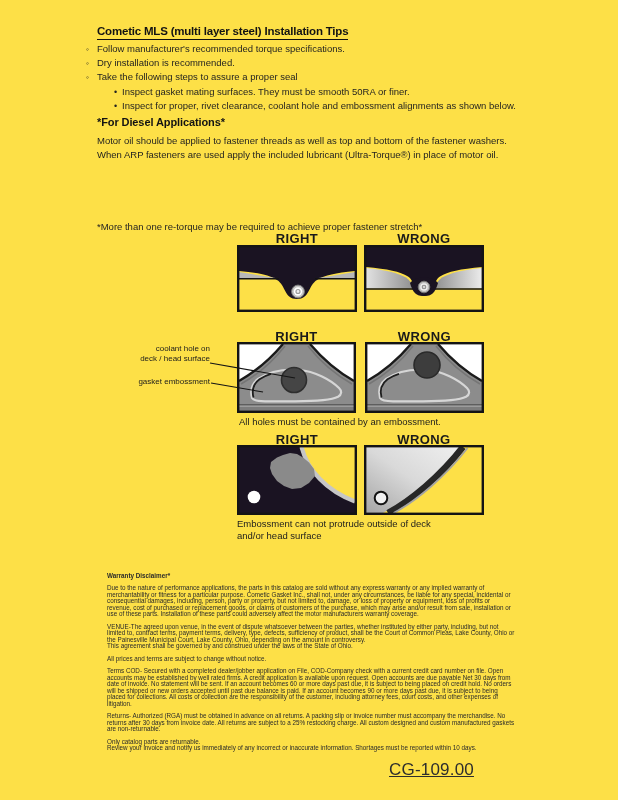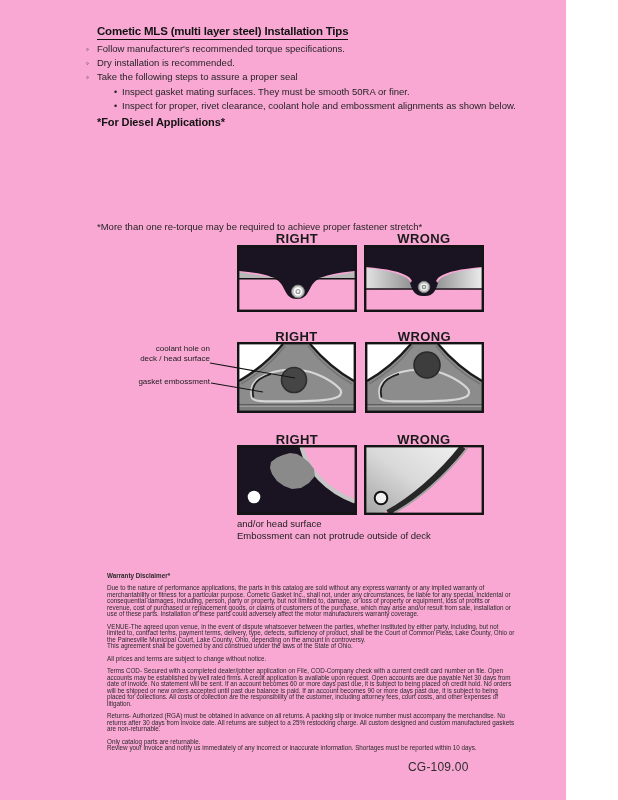--- a/index.html
+++ b/index.html
@@ -1,17 +1,17 @@
 <!DOCTYPE html>
 <html><head>
 <meta charset="utf-8">
 <style>
   html,body{margin:0;padding:0;background:#ffffff;}
   .page{
-    position:relative;width:566px;height:800px;background:#f9a8d4;overflow:hidden;
+    position:relative;width:618px;height:800px;background:#fde047;overflow:hidden;
     font-family:"Liberation Sans", sans-serif;color:#1f1f1f;
   }
   .abs{position:absolute;}
   .title{
     left:97px;top:25px;font-size:11.5px;font-weight:bold;letter-spacing:-0.2px;
     border-bottom:1.6px solid #101010;padding-bottom:2px;color:#131313;
   }
   .tips{left:86px;top:42px;width:446px;font-size:9.5px;line-height:14.2px;}
   .tip{display:flex;}
   .tip .glyph{width:11px;flex:0 0 11px;font-size:8.5px;color:#222;}
@@ -19,21 +19,21 @@
   .tip.sub .glyph{width:8px;flex:0 0 8px;font-size:9px;}
   .h2{left:97px;top:116px;font-size:11px;font-weight:bold;color:#131313;letter-spacing:-0.1px;text-align:center;}
   .para{left:97px;width:432px;font-size:9.5px;line-height:13.8px;}
   .figlabel{font-size:13px;font-weight:bold;letter-spacing:0.4px;text-align:center;width:120px;color:#1a1a1a;}
   .caption{font-size:9.5px;line-height:12px;color:#1c1c1c;}
   .ann{left:98px;width:112px;text-align:right;font-size:8px;line-height:9.8px;color:#1c1c1c;}
   .legal{left:107px;top:573px;width:409px;font-size:6.3px;line-height:6.5px;color:#2a2a2a;}
   .legal p{margin:0 0 6px 0;}
   .legal .lh{font-weight:bold;margin:0 0 5.5px 0;}
   .legal .blockline{display:block;}
-  .pagecode{left:408px;top:760px;font-size:12px;letter-spacing:0.2px;color:#2d2d2d;}
+  .pagecode{left:389px;top:760px;font-size:17px;letter-spacing:0.2px;color:#2d2d2d;text-decoration:underline;}
   svg{display:block;}
 </style>
 </head>
 <body>
 
 <div class="page">
 
   <div class="abs title">Cometic MLS (multi layer steel) Installation Tips</div>
 
   <div class="abs tips">
@@ -54,20 +54,21 @@
       <span>Inspect gasket mating surfaces.  They must be smooth 50RA or finer.</span>
     </div>
     <div class="tip sub">
       <span class="glyph">•</span>
       <span>Inspect for proper, rivet clearance, coolant hole and embossment alignments as shown below.</span>
     </div>
   </div>
 
   <div class="abs h2">*For Diesel Applications*</div>
 
+  <div class="abs para" style="top:134px;">Motor oil should be applied to fastener threads as well as top and bottom of the fastener washers. When ARP fasteners are used apply the included lubricant (Ultra-Torque®) in place of motor oil.</div>
   <div class="abs para" style="top:220px;">*More than one re-torque may be required to achieve proper fastener stretch*</div>
 
   <div class="abs figlabel" style="left:237px;top:231px;">RIGHT</div>
   <div class="abs figlabel" style="left:364px;top:231px;">WRONG</div>
 
   <svg class="abs" style="left:237px;top:245px;" width="120" height="67" viewBox="0 0 120 67">
     <path fill="#1a1322" d="M2,2 H118 V26 C98,28 88,30 80,35 C71,40.5 73,54 60,54 C47,54 49,40.5 40,35 C32,30 22,28 2,26 Z"></path>
     <path fill="#b8b8b8" d="M2,27 L40,33.2 L2,33.2 Z"></path>
     <path fill="#b8b8b8" d="M118,27 L80,33.2 L118,33.2 Z"></path>
     <path stroke="#141414" stroke-width="1.4" d="M2,33.8 H42 M78,33.8 H118"></path>
@@ -139,20 +140,21 @@
     <path fill="none" stroke="#1f1f1f" stroke-width="1.8" d="M16.5,55.5 C14.5,48 16.5,41.8 22.5,37.3 C26,34.8 30,33 34,31.8"></path>
     <circle cx="62" cy="23" r="13" fill="#3d3d3d" stroke="#2a2a2a" stroke-width="1.6"></circle>
     <rect x="1.2" y="1.2" width="116.6" height="68.6" fill="none" stroke="#141414" stroke-width="2.4"></rect>
   </svg>
 
   <svg class="abs" style="left:205px;top:350px;z-index:5;pointer-events:none;" width="100" height="48" viewBox="0 0 100 48">
     <line x1="5" y1="13" x2="90" y2="28" stroke="#141414" stroke-width="1.1"></line>
     <line x1="6" y1="33" x2="58" y2="42" stroke="#141414" stroke-width="1.1"></line>
   </svg>
 
+  <div class="abs caption" style="left:239px;top:416px;">All holes must be contained by an embossment.</div>
 
   <div class="abs figlabel" style="left:237px;top:432px;">RIGHT</div>
   <div class="abs figlabel" style="left:364px;top:432px;">WRONG</div>
 
   <svg class="abs" style="left:237px;top:445px;" width="120" height="70" viewBox="0 0 120 70">
     <path fill="#1a1322" d="M2,2 H63 C69,25 88,46 118,57.5 L118,68 H2 Z"></path>
     <path fill="none" stroke="#c6c6c6" stroke-width="4.2" d="M64.5,2 C70.5,25 89,45.5 118,56.5"></path>
     <path fill="#8a8a8a" d="M34,17 L40,12.5 L46,10 L53,8 L60,9 L66,12.5 L72,17.5 L77,24 L78,31 L72,38 L64,43 L55,44 L47,41 L40,36 L35,29 L33,23 Z"></path>
     <circle cx="17" cy="52" r="6.3" fill="#ffffff"></circle>
     <rect x="1.2" y="1.2" width="117.6" height="67.6" fill="none" stroke="#141414" stroke-width="2.4"></rect>
@@ -167,22 +169,22 @@
       </linearGradient>
     </defs>
     <path fill="url(#g3)" d="M2,2 H96 C73,31 44,55 19,68 L2,68 Z"></path>
     <path fill="none" stroke="#272727" stroke-width="6.5" d="M99,2 C76,31.5 47,55.5 24,68"></path>
     <path fill="none" stroke="#a3a3a3" stroke-width="1.8" d="M103.5,3 C80.5,32.5 51.5,56.5 29.5,68"></path>
     <circle cx="17" cy="53" r="6.3" fill="#f2f2f2" stroke="#141414" stroke-width="2"></circle>
     <rect x="1.2" y="1.2" width="117.6" height="67.6" fill="none" stroke="#141414" stroke-width="2.4"></rect>
   </svg>
 
   <div class="abs caption" style="left:237px;top:518px;">
+    <div>Embossment can not protrude outside of deck</div>
     <div>and/or head surface</div>
-    <div>Embossment can not protrude outside of deck</div>
   </div>
 
   <div class="abs legal">
     <p class="lh">Warranty Disclaimer*</p>
     <p>Due to the nature of performance applications, the parts in this catalog are sold without any express warranty or any implied warranty of merchantability or fitness for a particular purpose.  Cometic Gasket Inc., shall not, under any circumstances, be liable for any special, incidental or consequential damages, including, person, party or property, but not limited to, damage, or loss of property or equipment, loss of profits or revenue, cost of purchased or replacement goods, or claims of customers of the purchase, which may arise and/or result from sale, installation or use of these parts.  Installation of these parts could adversely affect the motor manufacturers warranty coverage.</p>
     <p>
       <span class="blockline">VENUE-The agreed upon venue, in the event of dispute whatsoever between the parties, whether instituted by either party, including, but not limited to, contract terms, payment terms, delivery, type, defects, sufficiency of product, shall be the Court of Common Pleas, Lake County, Ohio or the Painesville Municipal Court, Lake County, Ohio, depending on the amount in controversy.</span>
       <span class="blockline">This agreement shall be governed by and construed under the laws of the State of Ohio.</span>
     </p>
     <p>All prices and terms are subject to change without notice.</p>

